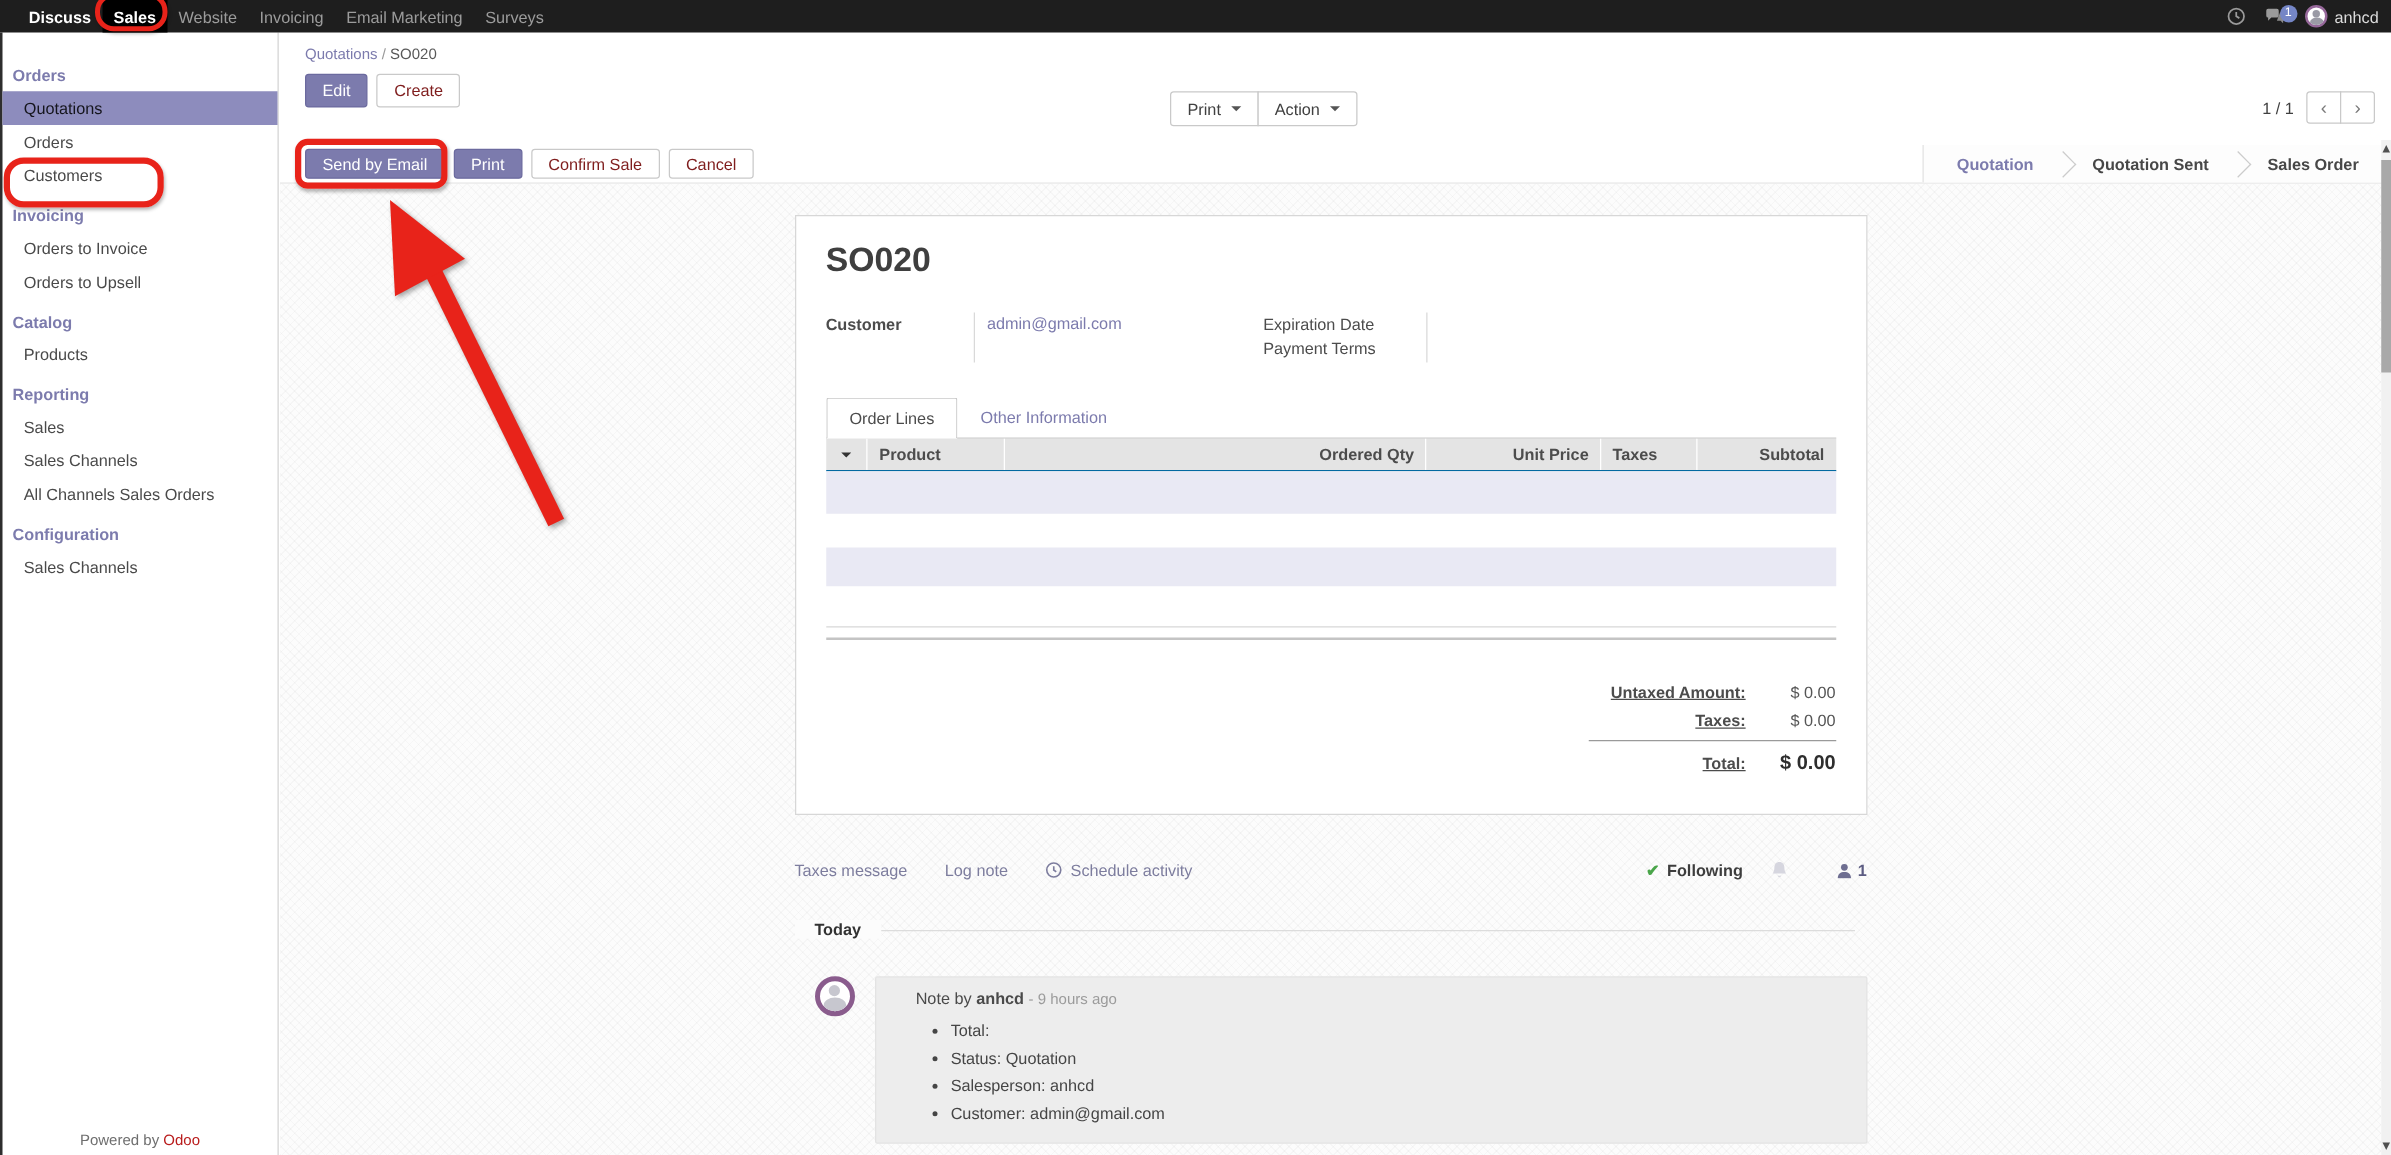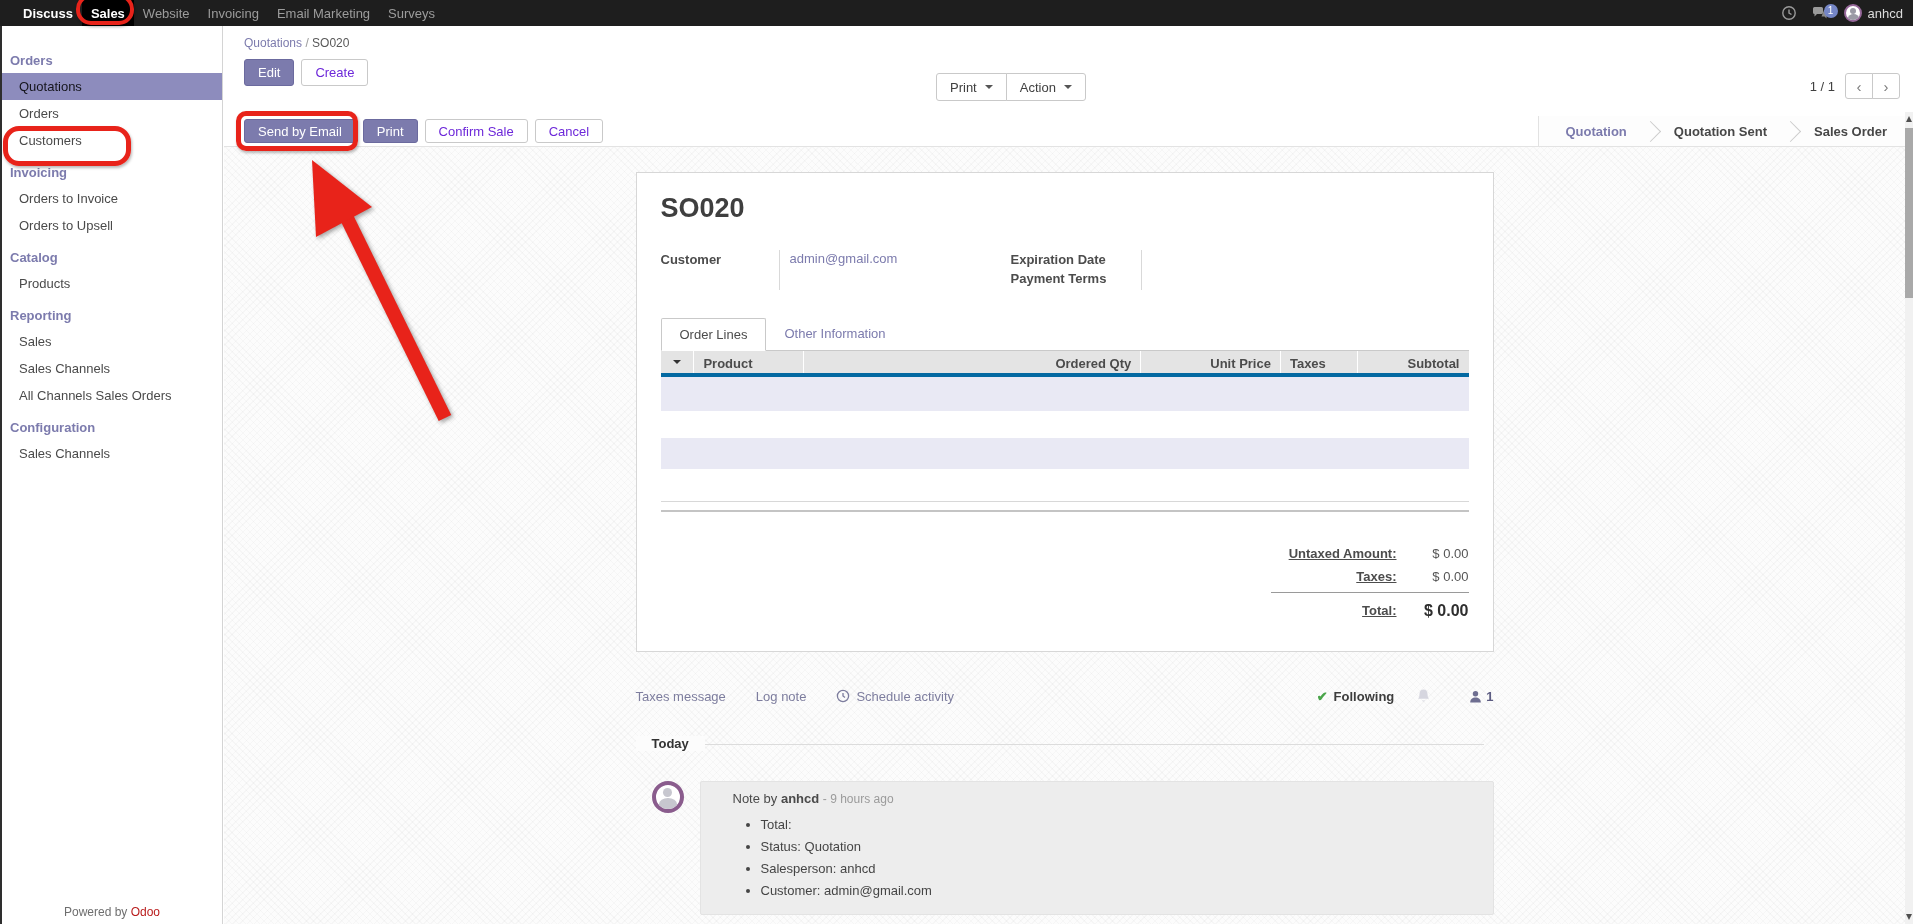--- a/index.html
+++ b/index.html
@@ -32,21 +32,21 @@
   .side-footer .brand { color:#b91c1c; cursor:pointer; }
 
   
   .main { position:absolute; left:224px; top:26px; right:0; bottom:0; background:#fff; }
 
   .control-panel { position:relative; height:90px; padding:10px 0 0 20px; background:#fff; }
   .breadcrumb { font-size:12px; color:#999; }
   .breadcrumb .parent { color:#7c7bad; cursor:pointer; }
   .breadcrumb .current { color:#585858; }
   .cp-buttons { margin-top:9px; display:flex; gap:7px; }
-  .btn { height:27px; padding:0 13px; font-size:13px; font-family:inherit; border-radius:3px; border:1px solid #c9c9c9; background:#fff; color:#6d28d9; display:inline-flex; align-items:center; cursor:pointer; }
+  .btn { height:27px; padding:0 13px; font-size:13px; font-family:inherit; border-radius:3px; border:1px solid #c9c9c9; background:#fff; color:#7f1d1d; display:inline-flex; align-items:center; cursor:pointer; }
   .btn-primary { background:#7c7bad; border-color:#6b6a9e; color:#fff; }
   .btn-sm { height:24px; }
   .print-action { position:absolute; left:712px; top:47px; display:flex; }
   .pa-btn { border:1px solid #c9c9c9; background:#fff; height:28px; padding:0 13px; font-size:13px; font-family:inherit; color:#404040; display:flex; align-items:center; gap:8px; cursor:pointer; }
   .pa-btn:first-child { border-radius:3px 0 0 3px; }
   .pa-btn:last-child { border-radius:0 3px 3px 0; margin-left:-1px; }
   .caret-down { width:0; height:0; border-left:4px solid transparent; border-right:4px solid transparent; border-top:4px solid #555; display:inline-block; }
   .pager { position:absolute; right:13px; top:47px; display:flex; align-items:center; gap:10px; color:#404040; }
   .pager-btns { display:flex; }
   .pager-btn { width:28px; height:26px; border:1px solid #c9c9c9; background:#fff; display:flex; align-items:center; justify-content:center; color:#7a7a7a; font-size:15px; cursor:pointer; }
@@ -66,28 +66,28 @@
 
   .sheet { width:858px; height:480px; margin:25px auto 0; background:#fff; border:1px solid #d7d7d7; padding:0 24px; overflow:hidden; }
   .sheet h1 { margin-top:20px; font-size:27px; color:#3f3f3f; }
   .fields-row { margin-top:26px; display:flex; }
   .field-left { width:340px; display:flex; }
   .field-label { width:118px; font-weight:bold; color:#4c4c4c; line-height:20px; }
   .field-value { flex:1; border-left:1px solid #d9d9d9; padding:1px 0 0 10px; min-height:38px; }
   .field-value a { color:#7c7bad; text-decoration:none; cursor:pointer; }
   .field-right { margin-left:10px; display:flex; }
   .field-right .labels { width:130px; }
-  .field-right .labels div { font-weight:bold; color:#4c4c4c; line-height:19px; }
+  .field-right .labels div { font-weight:normal; color:#4c4c4c; line-height:19px; }
   .field-right .empty-values { width:270px; border-left:1px solid #d9d9d9; min-height:40px; }
 
   .tabs { margin-top:28px; display:flex; border-bottom:1px solid #c9c9c9; }
   .tab { padding:8px 18px; color:#7c7bad; cursor:pointer; }
   .tab.active { background:#fff; border:1px solid #c9c9c9; border-bottom:1px solid #fff; margin-bottom:-1px; border-radius:2px 2px 0 0; color:#4c4c4c; }
 
-  .ol-header { display:flex; height:26px; background:#e4e4e4; border-bottom:4px solid #0369a1; }
+  .ol-header { display:flex; height:26px; background:#e4e4e4; border-bottom:1px solid #0369a1; }
   .ol-hcell { font-weight:bold; color:#4c4c4c; line-height:25px; padding:0 9px; border-right:1px solid #fff; white-space:nowrap; overflow:hidden; }
   .ol-hcell:last-child { border-right:none; }
   .c0 { width:34px; display:flex; align-items:center; justify-content:center; }
   .c1 { width:110px; } .c2 { width:203px;margin-top:44px; } .c3 { width:135px; text-align:right; }
   .c4 { width:140px; text-align:right; } .c5 { width:77px; } .c6 { width:111px; text-align:right; }
   .band { background:#e9e9f4; }
   .band1 { height:34px; } .band-gap { height:27px; } .band2 { height:31px; }
   .sep1 { margin-top:32px; border-top:1px solid #d8d8d8; }
   .sep2 { margin-top:8px; border-top:2px solid #c4c4c4; }
 

